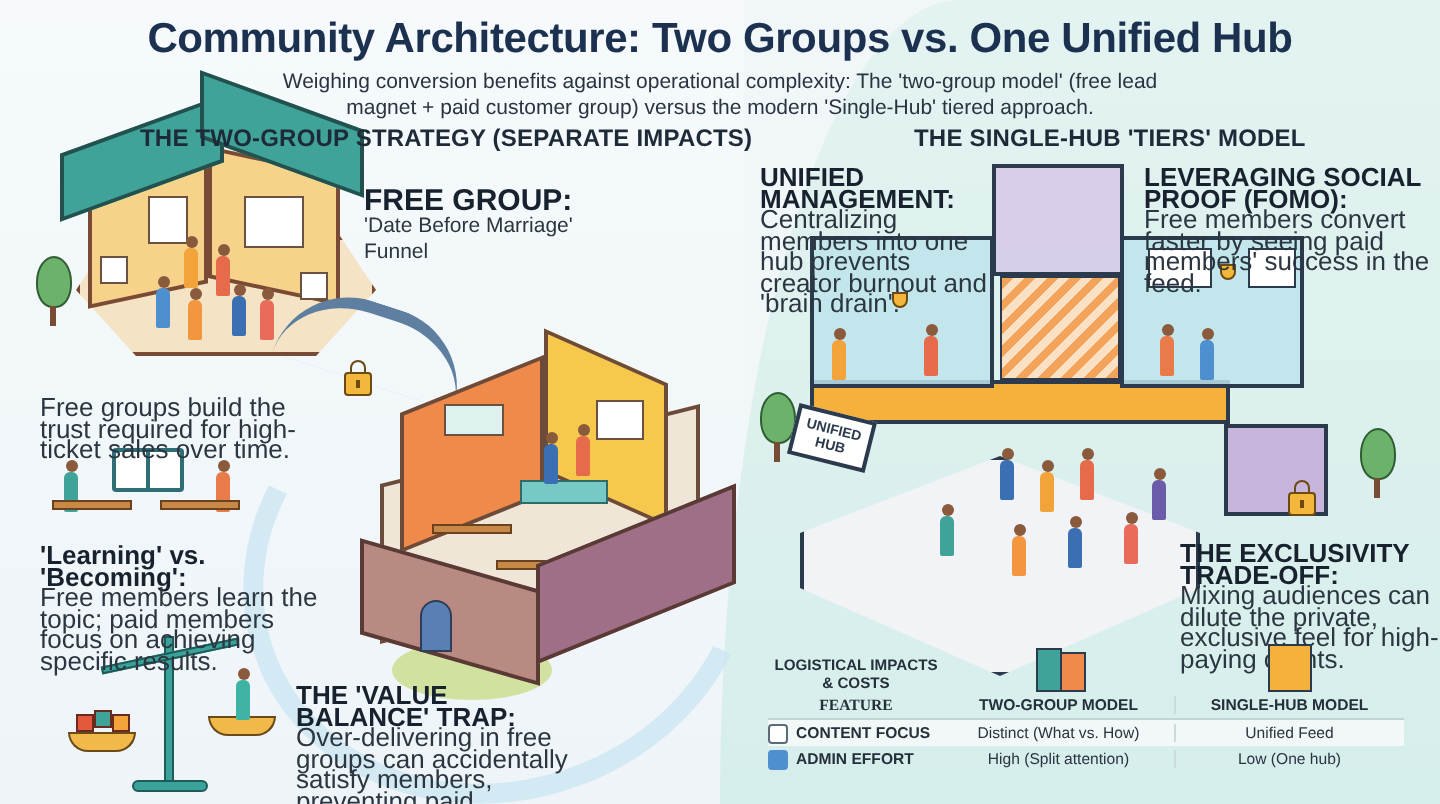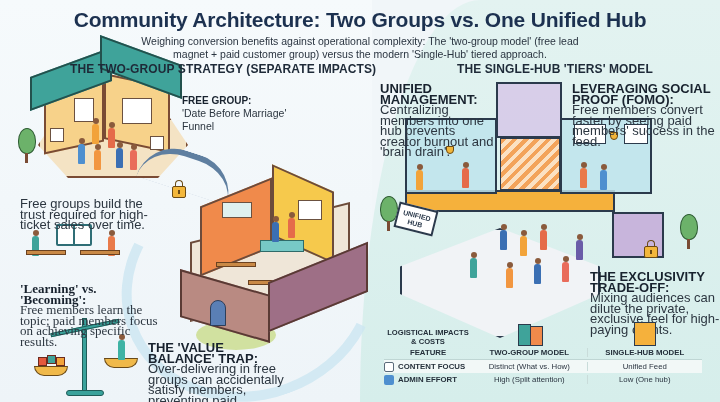--- a/index.html
+++ b/index.html
@@ -36,21 +36,21 @@
     font-family: "Liberation Sans", sans-serif;
     font-size: 10.5px; line-height: 13px; color: #2a3440; margin: 3px auto 0; width: 470px;
   }
   .sec-title {
     position: absolute; font-family: "Liberation Sans", sans-serif; font-weight: 700;
     font-size: 12px; color: #1e2a38; letter-spacing: 0.1px; z-index: 5;
   }
   .note { position: absolute; font-family: "Liberation Sans", sans-serif; font-size: 13px; line-height: 10.5px; color: #2c3640; z-index: 5; }
   .note b { display: block; font-weight: 700; color: #18222e; }
   .note-lg { font-size: 10.5px; line-height: 13px; }
-  .note-lg b { font-size: 10px; }
+  .note-lg b { font-size: 15px; }
 
   
   .illu { position: absolute; }
 
   
   .pav-floor { position: absolute; left: 38px; top: 118px; width: 150px; height: 60px; background: #f4e3c4; border: 2px solid #7a4b34; clip-path: polygon(12% 0,88% 0,100% 45%,80% 100%,20% 100%,0 45%); }
   .pav-wall-l { position: absolute; left: 44px; top: 88px; width: 60px; height: 60px; background: #f7d28a; border: 2px solid #7a4b34; transform: skewY(-12deg); }
   .pav-wall-r { position: absolute; left: 104px; top: 80px; width: 66px; height: 66px; background: #f7d28a; border: 2px solid #7a4b34; transform: skewY(12deg); }
   .pav-roof-l { position: absolute; left: 30px; top: 62px; width: 82px; height: 34px; background: #3fa39a; border: 2px solid #23514d; transform: skewY(-20deg); }
   .pav-roof-r { position: absolute; left: 100px; top: 50px; width: 82px; height: 34px; background: #3fa39a; border: 2px solid #23514d; transform: skewY(20deg); }
@@ -104,21 +104,21 @@
   .tbl { position: absolute; left: 384px; top: 312px; width: 318px; z-index: 5; font-family: "Liberation Sans", sans-serif; }
   .tbl-top { display: flex; align-items: flex-end; height: 34px; }
   .tbl-cap { width: 88px; font-weight: 700; font-size: 7.6px; line-height: 9px; text-align: center; color: #25303b; }
   .tbl-ic { flex: 1; display: flex; justify-content: center; align-items: flex-end; }
   .bld { position: relative; width: 28px; height: 26px; }
   .bld span { position: absolute; bottom: 0; border: 1.5px solid #2b3a4c; }
   .tbl-head { display: flex; border-bottom: 1.5px solid #bfd6d4; height: 14px; align-items: center; }
   .cell-f { width: 88px; font-weight: 700; font-size: 7.8px; color: #25303b; display: flex; align-items: center; gap: 4px; }
   .cell { flex: 1; text-align: center; font-size: 7.8px; color: #2a3440; border-left: 1px solid #c9dcda; }
   .tbl-head .cell { font-weight: 700; color: #25303b; }
-  .tbl-head .cell-f { justify-content: center; }
+  .tbl-head .cell-f { justify-content: center; font-family: Liberation Serif, serif; }
   .tbl-row { display: flex; height: 13px; align-items: center; }
   .tbl-row.alt { background: #f2f8f7; }
   .ico-sm { width: 10px; height: 10px; display: inline-block; border-radius: 2px; }
 </style>
 </head>
 <body>
 
 <div class="bg-left"></div>
 <div class="bg-right"></div>
 <div class="river"></div>
@@ -177,21 +177,21 @@
 <div class="note" style="left:20px; top:199px; width:140px;">Free groups build the trust required for high-ticket sales over time.</div>
 
 <div class="illu">
   <div class="book"></div>
   <div class="person" style="left:32px; top:236px; background:#3fa39a;"></div>
   <div class="desk" style="left:26px; top:250px;"></div>
   <div class="person" style="left:108px; top:236px; background:#e97a4a;"></div>
   <div class="desk" style="left:80px; top:250px;"></div>
 </div>
 
-<div class="note" style="left:20px; top:284px; width:140px;font-family:Liberation Serif, serif;">
+<div class="note" style="left:20px; top:273px; width:140px;">
   <b>'Learning' vs. 'Becoming':</b>
   <span>Free members learn the topic; paid members focus on achieving specific results.</span>
 </div>
 
 <div class="illu">
   <div class="scale-pole"></div>
   <div class="scale-beam"></div>
   <div class="scale-base"></div>
   <div class="pan" style="left:34px; top:366px;"></div>
   <div class="gift" style="left:38px; top:357px; background:#e4593c;"></div>

